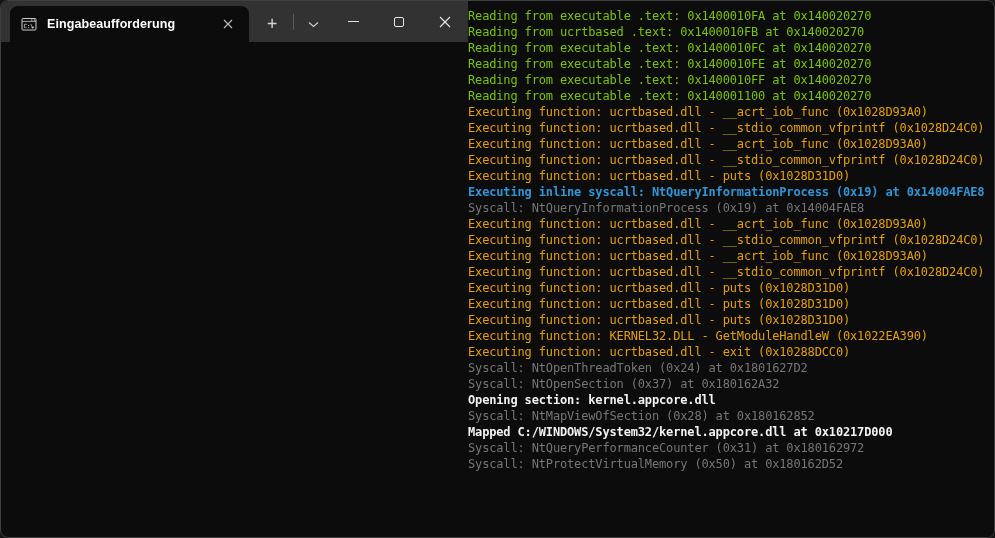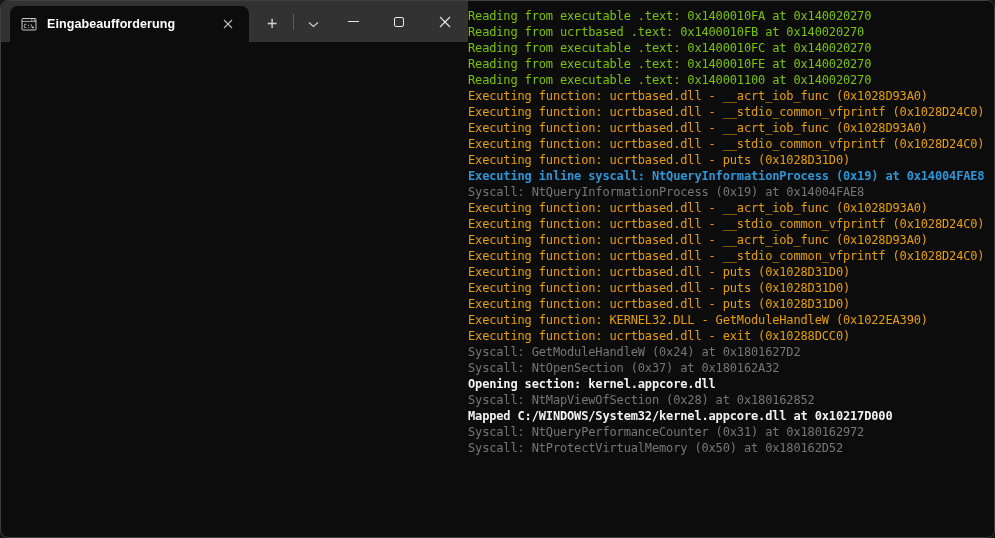--- a/index.html
+++ b/index.html
@@ -131,38 +131,39 @@
         </svg>
       </button>
     </div>
   </div>
 
   <div class="terminal">
       <div class="term-line c-green">Reading from executable .text: 0x1400010FA at 0x140020270</div>
       <div class="term-line c-green">Reading from ucrtbased .text: 0x1400010FB at 0x140020270</div>
       <div class="term-line c-green">Reading from executable .text: 0x1400010FC at 0x140020270</div>
       <div class="term-line c-green">Reading from executable .text: 0x1400010FE at 0x140020270</div>
+      <div class="term-line c-green">Reading from executable .text: 0x1400010FF at 0x140020270</div>
       <div class="term-line c-green">Reading from executable .text: 0x140001100 at 0x140020270</div>
       <div class="term-line c-orange">Executing function: ucrtbased.dll - __acrt_iob_func (0x1028D93A0)</div>
       <div class="term-line c-orange">Executing function: ucrtbased.dll - __stdio_common_vfprintf (0x1028D24C0)</div>
       <div class="term-line c-orange">Executing function: ucrtbased.dll - __acrt_iob_func (0x1028D93A0)</div>
       <div class="term-line c-orange">Executing function: ucrtbased.dll - __stdio_common_vfprintf (0x1028D24C0)</div>
       <div class="term-line c-orange">Executing function: ucrtbased.dll - puts (0x1028D31D0)</div>
       <div class="term-line c-blue bold">Executing inline syscall: NtQueryInformationProcess (0x19) at 0x14004FAE8</div>
       <div class="term-line c-gray">Syscall: NtQueryInformationProcess (0x19) at 0x14004FAE8</div>
       <div class="term-line c-orange">Executing function: ucrtbased.dll - __acrt_iob_func (0x1028D93A0)</div>
       <div class="term-line c-orange">Executing function: ucrtbased.dll - __stdio_common_vfprintf (0x1028D24C0)</div>
       <div class="term-line c-orange">Executing function: ucrtbased.dll - __acrt_iob_func (0x1028D93A0)</div>
       <div class="term-line c-orange">Executing function: ucrtbased.dll - __stdio_common_vfprintf (0x1028D24C0)</div>
       <div class="term-line c-orange">Executing function: ucrtbased.dll - puts (0x1028D31D0)</div>
       <div class="term-line c-orange">Executing function: ucrtbased.dll - puts (0x1028D31D0)</div>
       <div class="term-line c-orange">Executing function: ucrtbased.dll - puts (0x1028D31D0)</div>
       <div class="term-line c-orange">Executing function: KERNEL32.DLL - GetModuleHandleW (0x1022EA390)</div>
       <div class="term-line c-orange">Executing function: ucrtbased.dll - exit (0x10288DCC0)</div>
-      <div class="term-line c-gray">Syscall: GetModuleHandleW (0x24) at 0x1801627D2</div>
+      <div class="term-line c-gray">Syscall: NtOpenThreadToken (0x24) at 0x1801627D2</div>
       <div class="term-line c-gray">Syscall: NtOpenSection (0x37) at 0x180162A32</div>
       <div class="term-line c-white bold">Opening section: kernel.appcore.dll</div>
       <div class="term-line c-gray">Syscall: NtMapViewOfSection (0x28) at 0x180162852</div>
       <div class="term-line c-white bold">Mapped C:/WINDOWS/System32/kernel.appcore.dll at 0x10217D000</div>
       <div class="term-line c-gray">Syscall: NtQueryPerformanceCounter (0x31) at 0x180162972</div>
       <div class="term-line c-gray">Syscall: NtProtectVirtualMemory (0x50) at 0x180162D52</div>
     </div>
 
 </div>
 

